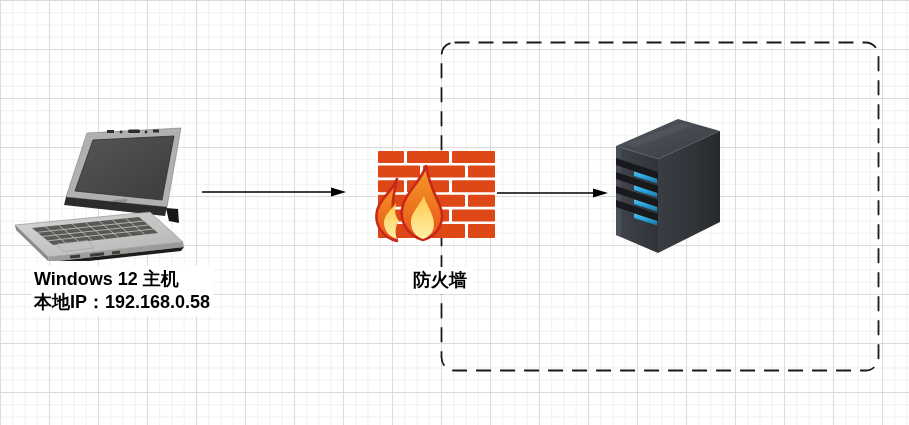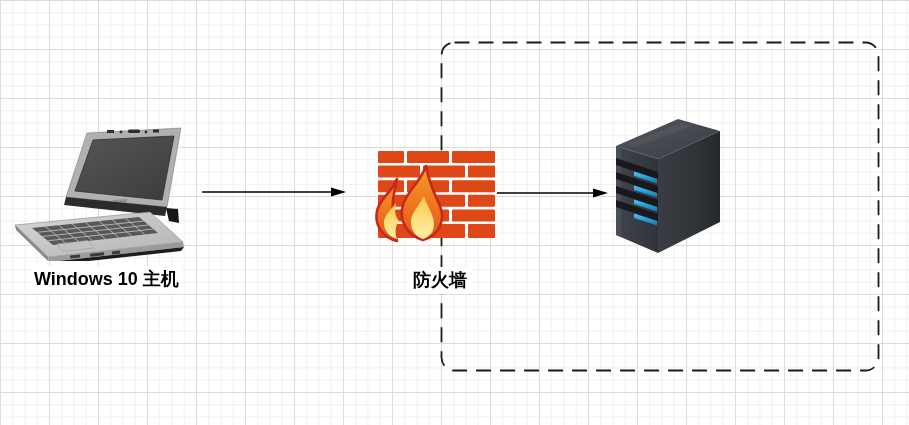--- a/index.html
+++ b/index.html
@@ -187,21 +187,22 @@
       <polygon points="4,71 46,85 46,92 4,78" fill="#17191c"></polygon>
       <polygon points="22,84.5 45,92 45,96.5 22,89" fill="url(#sBlue)"></polygon>
       <polygon points="4,85 46,99 46,106 4,92" fill="#17191c"></polygon>
       <polygon points="22,98.5 45,106 45,110.5 22,103" fill="url(#sBlue)"></polygon>
     </g>
 
     <polygon points="14,29 70,8 80,11 24,32" fill="#ffffff" opacity="0.05"></polygon>
   </svg>
 
   <div class="node-label" style="left:31px;top:266px">
-    <div>Windows 10 主机</div>
+    <div>Windows 12 主机</div>
+    <div>本地IP：192.168.0.58</div>
   </div>
 
   <div class="node-label fw-label" style="left:440px;top:267px">
     <div>防火墙</div>
   </div>
 
 
 </div>
 
 </body></html>

